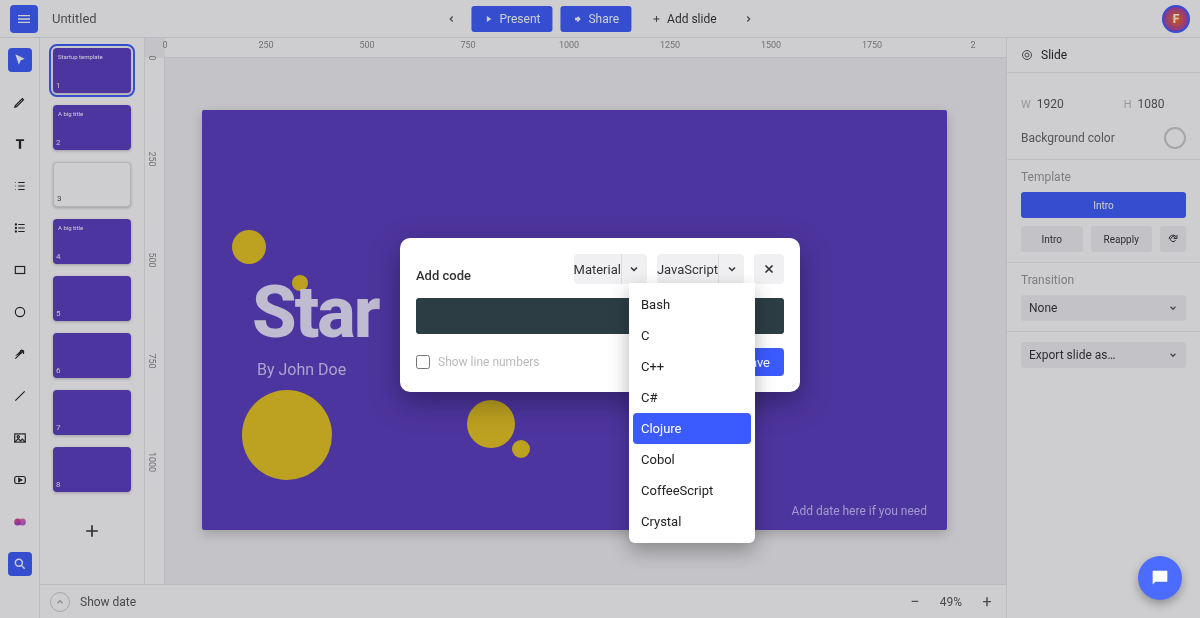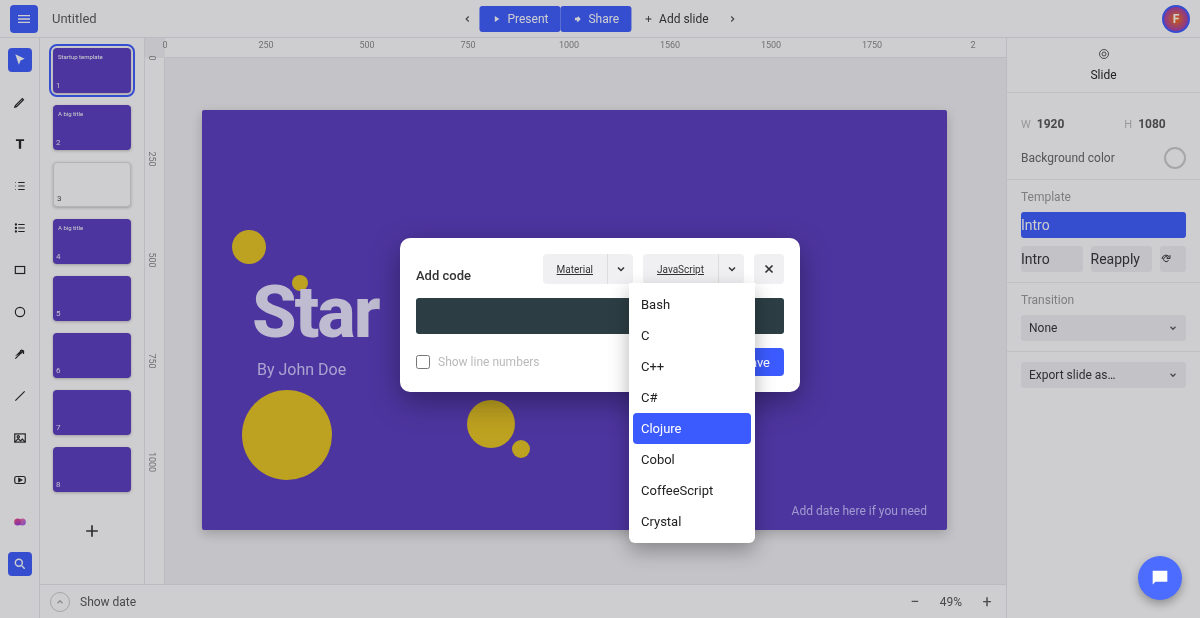--- a/index.html
+++ b/index.html
@@ -4,21 +4,21 @@
 <style>
   * { box-sizing: border-box; margin: 0; padding: 0; font-family: -apple-system, BlinkMacSystemFont, "Segoe UI", Roboto, Arial, sans-serif; }
   html, body { width: 1200px; height: 618px; overflow: hidden; background:#fff; }
   .app { position:relative; width:1200px; height:618px; background:#f9a8d4; }
 
   
   .topbar { position:absolute; left:0; top:0; right:0; height:38px; display:flex; align-items:center; padding:0 10px; border-bottom:1px solid #e7e7ec; background:#fff; }
   .hamburger-btn { width:28px; height:28px; border-radius:4px; background:#3c5bff; display:flex; align-items:center; justify-content:center; margin-right:14px;}
   .hamburger-btn svg { width:16px; height:16px; fill:#fff; }
   .title { color:#5a5a5a; font-size:13px; }
-  .top-center { position:absolute; left:50%; transform:translateX(-50%); display:flex; gap:0; align-items:center; }
+  .top-center { position:absolute; left:50%; transform:translateX(-50%); display:flex; gap:8px; align-items:center; }
   .nav-arrow { width:24px; height:24px; display:flex; align-items:center; justify-content:center; color:#555; }
   .btn { display:flex; align-items:center; gap:6px; padding:0 12px; height:26px; font-size:12px; border-radius:3px; }
   .btn-primary { background:#3c5bff; color:#fff; }
   .btn-plain { color:#333; }
   .btn .sm-icon { width:10px; height:10px; display:inline-block; }
   .avatar { position:absolute; right:10px; top:5px; width:28px; height:28px; border-radius:50%; background:radial-gradient(circle at 50% 50%, #ff6a00, #7b2dff); display:flex; align-items:center; justify-content:center; color:#fff; font-weight:bold; font-size:12px; border:2px solid #3c5bff; }
 
   
   .toolrail { position:absolute; left:0; top:38px; bottom:0; width:40px; background:#fff; border-right:1px solid #e7e7ec; display:flex; flex-direction:column; align-items:center; padding-top:10px; gap:18px; }
   .tool { width:24px; height:24px; display:flex; align-items:center; justify-content:center; color:#222; }
@@ -41,45 +41,45 @@
   .vruler span { position:absolute; left:2px; transform:translateY(-50%) rotate(-0deg); writing-mode:vertical-lr; }
   .canvas { position:absolute; left:57px; top:72px; width:745px; height:420px; background:#5a3bc0; border-radius:2px; box-shadow:0 4px 12px rgba(0,0,0,0.2); overflow:hidden; }
   .canvas .big { position:absolute; left:50px; top:160px; font-size:72px; font-weight:800; color:#ece7ff; letter-spacing:-2px;text-align:right; }
   .canvas .sub { position:absolute; left:55px; top:250px; font-size:16px; color:#d2c8ff; }
   .canvas .date { position:absolute; right:20px; bottom:12px; font-size:12px; color:#c6bdff; }
   .circle { position:absolute; border-radius:50%; background:#e9c61e; }
 
   
   .inspector { position:absolute; right:0; top:38px; bottom:0; width:194px; background:#fff; border-left:1px solid #e7e7ec; padding:0; font-size:12px; color:#666; }
   .insp-section { padding:10px 14px; border-bottom:1px solid #eee; }
-  .insp-head { display:flex; align-items:center; gap:8px; color:#222; font-size:12px;flex-direction:column;}
+  .insp-head { display:flex; align-items:center; gap:8px; color:#222; font-size:12px;}
   .insp-row { display:flex; gap:20px; margin-top:14px; color:#888; }
   .insp-row .lab { color:#bbb; font-size:11px; margin-right:6px; }
-  .insp-row .val { color:#555; font-weight:700; }
+  .insp-row .val { color:#555; font-weight:400; }
   .color-swatch { width:22px; height:22px; border-radius:50%; border:2px solid #ccc; }
-  .insp-btn { display:flex; align-items:center; justify-content:flex-start; height:26px; font-size:14px; border-radius:3px; }
+  .insp-btn { display:flex; align-items:center; justify-content:center; height:26px; font-size:10px; border-radius:3px; }
   .intro-btn { background:#3c5bff; color:#fff; width:100%; }
   .insp-btn-row { display:flex; gap:8px; margin-top:8px; }
   .insp-btn-row .insp-btn { flex:1; background:#f1f1f4; color:#333; }
   .insp-btn-row .refresh { flex:0 0 26px; width:26px; background:#f1f1f4; }
   .select-like { background:#f1f1f4; border-radius:3px; height:26px; display:flex; align-items:center; justify-content:space-between; padding:0 8px; color:#333; }
 
   
   .bottombar { position:absolute; left:40px; right:194px; bottom:0; height:34px; background:#fff; border-top:1px solid #e7e7ec; display:flex; align-items:center; padding:0 10px; font-size:12px; color:#555; }
   .notes-exp { width:20px; height:20px; border-radius:50%; border:1px solid #ccc; display:flex; align-items:center; justify-content:center; margin-right:10px; color:#aaa; }
   .zoom { position:absolute; right:10px; display:flex; align-items:center; gap:16px; }
   .zoom .zbtn { width:18px; height:18px; display:flex; align-items:center; justify-content:center; font-size:16px; color:#555; }
 
   
   .dimmer { position:absolute; inset:0; background:rgba(30,30,40,0.22); }
   .modal { position:absolute; left:400px; top:238px; width:400px; background:#fff; border-radius:10px; box-shadow:0 10px 30px rgba(0,0,0,0.35); padding:16px; display:flex; flex-direction:column; gap:14px; }
   .modal-row1 { display:flex; align-items:center; gap:10px; }
   .modal-title { color:#333; font-size:13px; font-weight:500;margin-top:12px; }
   .m-select { flex:0 0 auto; display:flex; align-items:center; background:#f0f0f3; border-radius:4px; height:30px; }
-  .m-select .lbl { padding:0 14px; font-size:10px; color:#333;text-decoration:underline; }
+  .m-select .lbl { padding:0 0; font-size:13px; color:#333; }
   .m-select .arr { width:26px; height:30px; display:flex; align-items:center; justify-content:center; border-left:1px solid #ddd; }
   .m-close { width:30px; height:30px; background:#f0f0f3; border-radius:4px; display:flex; align-items:center; justify-content:center; }
   .code-area { height:36px; background:#2c3e44; border-radius:3px; }
   .modal-footer { display:flex; align-items:center; justify-content:space-between; }
   .chk-row { display:flex; align-items:center; gap:8px; font-size:12px; color:rgba(51,51,51,0.35); }
   .chk-row input { width:14px; height:14px; }
   .save-btn { background:#3c5bff; color:#fff; border-radius:4px; height:28px; padding:0 14px; font-size:13px; display:flex; align-items:center; }
 
   
   .dropdown { position:absolute; left:629px; top:283px; width:126px; background:#fff; border-radius:0 0 6px 6px; box-shadow:0 8px 20px rgba(0,0,0,0.3); padding:6px 0; z-index:50; }
@@ -267,21 +267,21 @@
       </div>
     </div>
 
   <div class="canvas-wrap">
     <div class="hruler" id="hruler">
         <span style="left: 0px;">0</span>
         <span style="left: 101px;">250</span>
         <span style="left: 202px;">500</span>
         <span style="left: 303px;">750</span>
         <span style="left: 404px;">1000</span>
-        <span style="left: 505px;">1560</span>
+        <span style="left: 505px;">1250</span>
         <span style="left: 606px;">1500</span>
         <span style="left: 707px;">1750</span>
         <span style="left: 808px;">2</span>
       </div>
     <div class="vruler" id="vruler">
         <span style="top: 0px;">0</span>
         <span style="top: 101px;">250</span>
         <span style="top: 202px;">500</span>
         <span style="top: 303px;">750</span>
         <span style="top: 404px;">1000</span>

